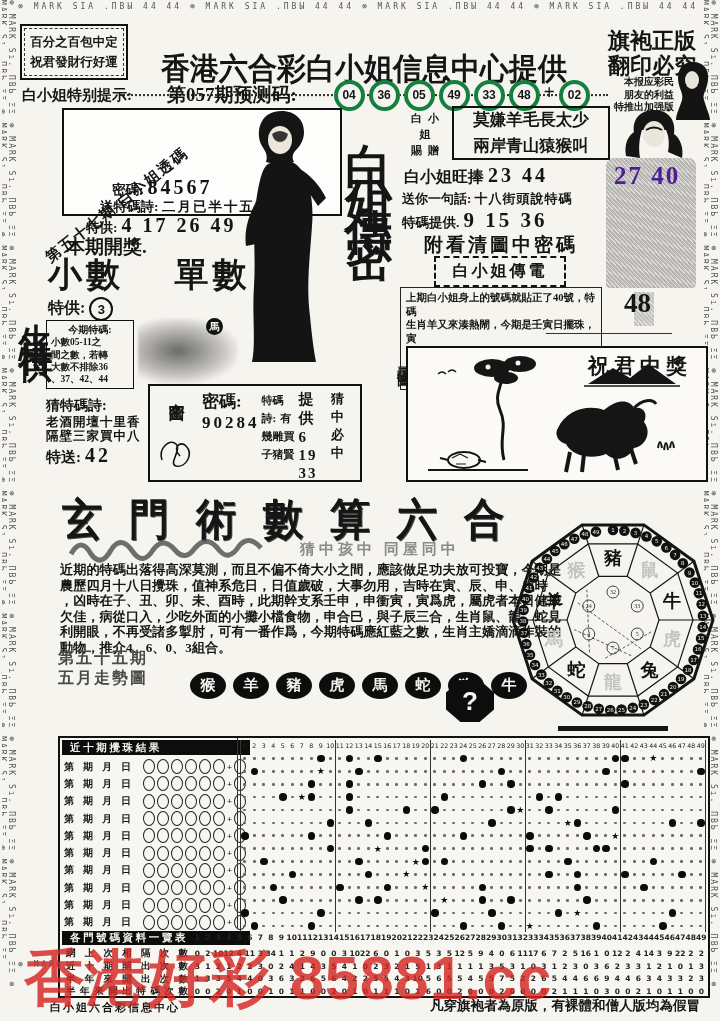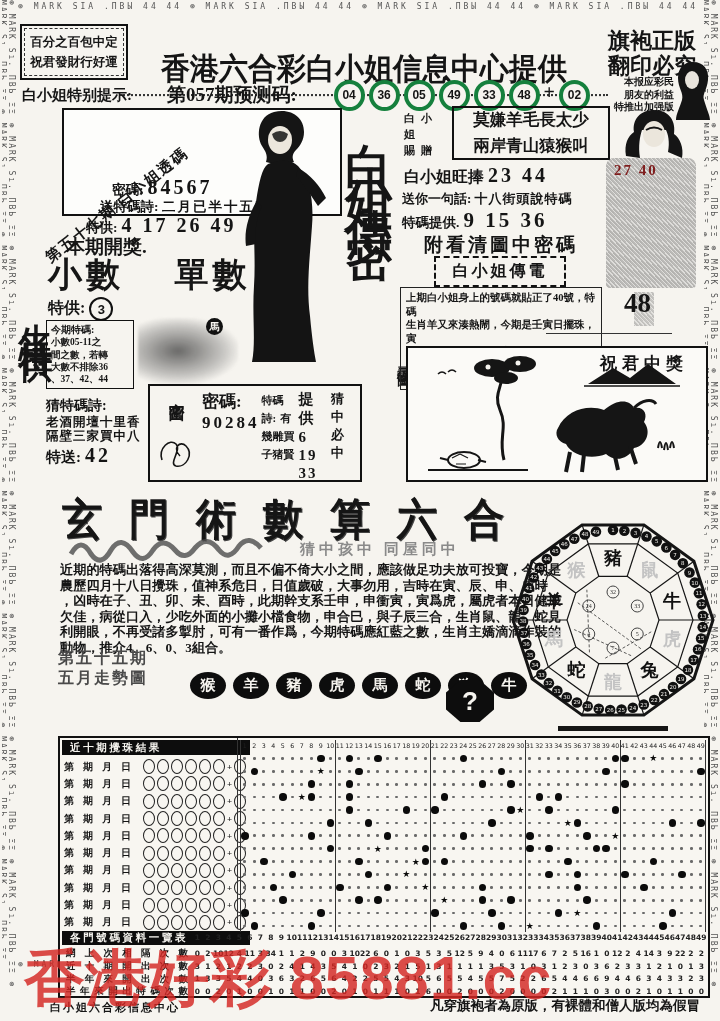--- a/index.html
+++ b/index.html
@@ -1,19 +1,19 @@
 <!DOCTYPE html>
 <html><head>
 <meta charset="utf-8">
 <style>
   html,body{margin:0;padding:0;background:#9a9a9a;}
   .page{position:relative;width:720px;height:1021px;margin:0 auto;background:#f6f4ef;
         overflow:hidden;font-family:"Liberation Serif",serif;color:#151515;}
   .abs{position:absolute;}
-  .b{font-weight:bold;}
+  .b{font-weight:bold;text-align:center;}
   .vert{writing-mode:vertical-rl;text-orientation:mixed;}
   .center{text-align:center;}
   
   .sideb{font:8px "DejaVu Sans Mono",monospace;color:#555;letter-spacing:2px;overflow:hidden;}
   .topb{font:8px "DejaVu Sans Mono",monospace;color:#555;letter-spacing:3px;white-space:nowrap;overflow:hidden;}
   
   .promo{border:2px solid #111;outline:1px dashed #333;outline-offset:-5px;
          display:flex;flex-direction:column;justify-content:center;gap:3px;text-align:center;
          font-size:12.5px;font-weight:bold;}
   .issue{font-size:22px;font-weight:bold;letter-spacing:16px;}
@@ -248,29 +248,29 @@
       <path d="M162,104 L158,124 M176,106 L174,124 M206,104 L210,122 M222,98 L228,116" stroke="#151515" stroke-width="4"></path>
       <path d="M226,60 C234,52 244,50 248,56" stroke="#151515" stroke-width="3" fill="none"></path>
       <ellipse cx="56" cy="112" rx="16" ry="8" fill="none" stroke="#151515" stroke-width="2"></ellipse>
       <path d="M44,110 l8,-4 M52,106 l8,4 M48,116 l10,0" stroke="#151515" stroke-width="1.2"></path>
       <path d="M40,112 l-8,-2 M70,112 l8,2" stroke="#151515" stroke-width="2"></path>
       <path d="M20,122 L120,122" stroke="#151515" stroke-width="2"></path>
       <path d="M250,100 q2,-12 4,0 M256,102 q2,-14 4,0 M262,100 q2,-12 4,0" stroke="#151515" stroke-width="2" fill="none"></path>
       <path d="M30,26 q4,-4 8,0 M40,24 q4,-4 8,0" stroke="#151515" stroke-width="1.5" fill="none"></path>
     </svg>
   </div>
-  <div class="abs b" style="left:588px;top:352px;font-size:17px;letter-spacing:5px;margin-left:12px;">祝君中獎</div>
+  <div class="abs b" style="left:588px;top:352px;font-size:21px;letter-spacing:5px;">祝君中獎</div>
 
   <svg class="abs" style="left:618px;top:108px;" width="72" height="52" viewBox="0 0 72 52">
     <path d="M36,2 C52,2 58,14 56,26 C62,30 66,40 64,50 L50,44 C52,34 50,26 48,22 L24,22 C22,28 20,38 22,50 L8,48 C6,36 10,28 16,24 C14,12 22,2 36,2 Z" fill="#151515"></path>
     <ellipse cx="36" cy="26" rx="11" ry="13" fill="#ebe6dc"></ellipse>
     <path d="M28,22 q8,-5 16,0" stroke="#151515" stroke-width="2" fill="none"></path>
   </svg>
   <div class="abs noise" style="left:606px;top:158px;width:90px;height:130px;opacity:.85;border-radius:8px 8px 4px 4px;"></div>
-  <div class="abs b" style="left:614px;top:162px;font-size:15px;color:#7f1d1d;letter-spacing:2px;z-index:5;">27  40</div>
+  <div class="abs b" style="left:614px;top:162px;font-size:25px;color:#4c1d95;letter-spacing:2px;z-index:5;">27  40</div>
   <div class="abs noise" style="left:634px;top:292px;width:20px;height:34px;opacity:.7;"></div>
   <div class="abs b" style="left:624px;top:288px;font-size:27px;z-index:5;">48</div>
 
   <div class="abs banner" style="left:62px;top:492px;">玄門術數算六合</div>
   <svg class="abs" style="left:66px;top:534px;" width="210" height="30" viewBox="0 0 210 30">
     <path d="M5,20 q10,-18 20,0 q10,14 20,-4 q10,-16 22,2 q10,14 20,-2 q10,-14 22,0 q10,12 20,-2 q12,-14 24,2 q10,12 20,-4 q10,-12 22,2" fill="none" stroke="#4c4c4c" stroke-width="5" opacity=".8"></path>
   </svg>
   <div class="abs stampc" style="left:300px;top:540px;">猜中孩中 同屋同中</div>
 
   <div id="analysis" class="abs" style="left:60px;top:562px;width:486px;">

